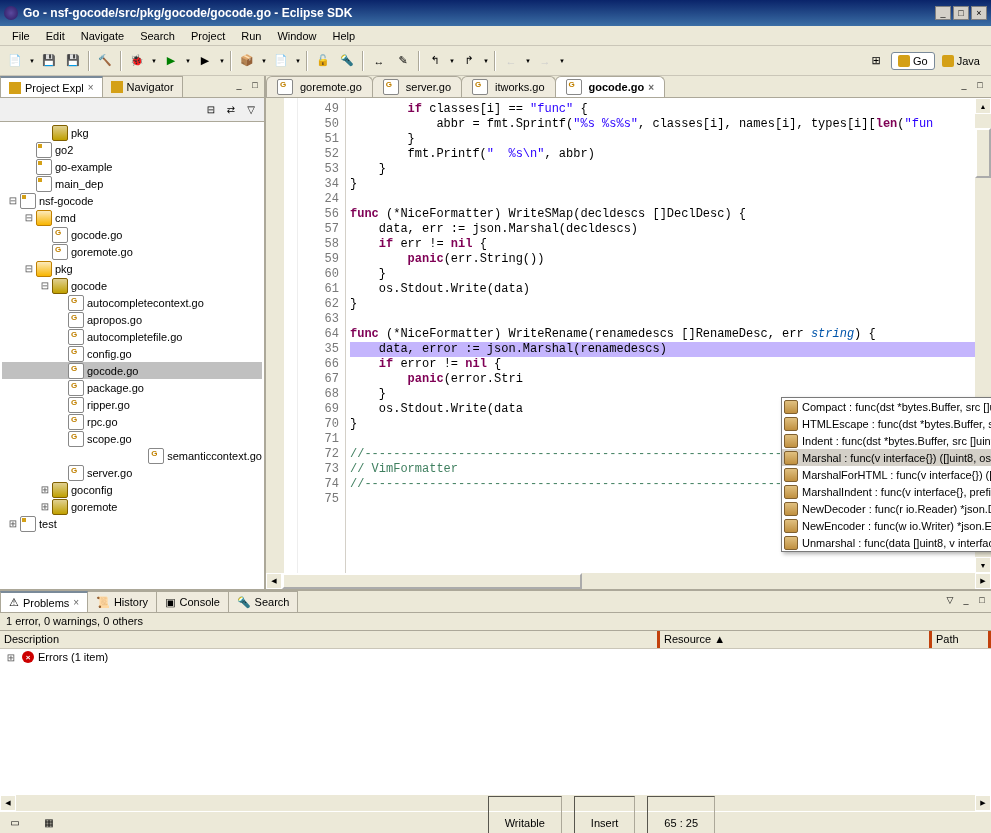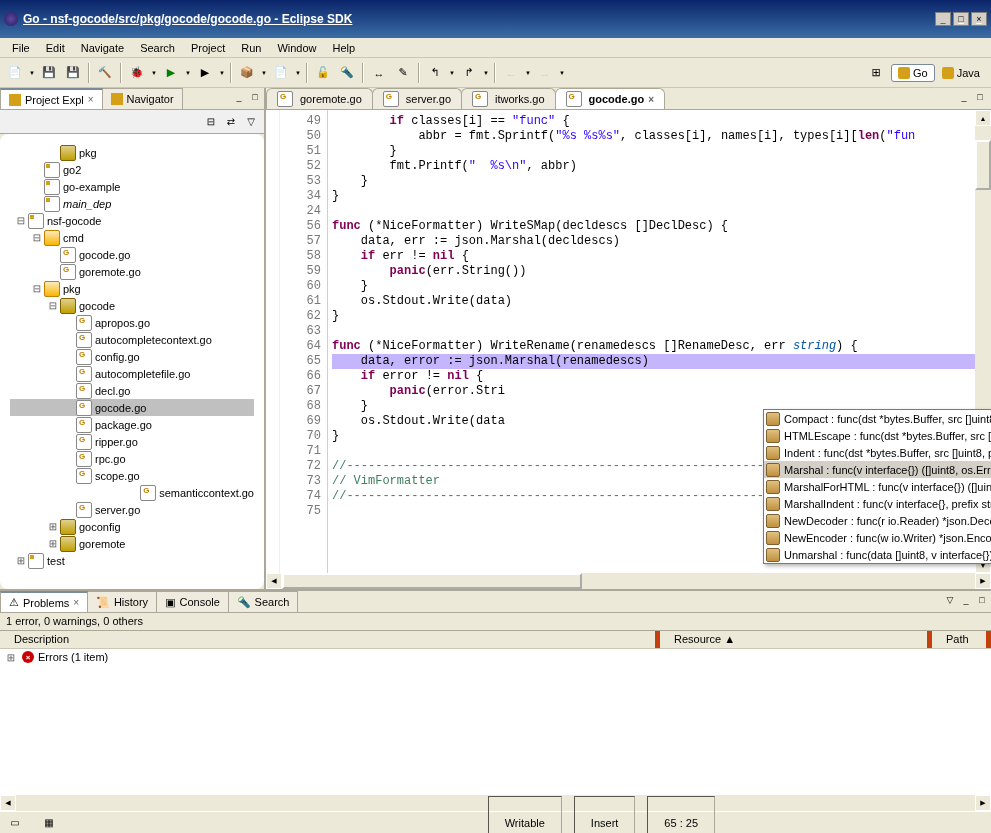--- a/index.html
+++ b/index.html
@@ -1,17 +1,17 @@
 <!DOCTYPE html>
 <html><head>
 <meta charset="utf-8">
 <style>
 * { box-sizing: border-box; margin: 0; padding: 0; }
 body { font-family: Tahoma, sans-serif; font-size: 11px; background: #ece9d8; width: 991px; height: 833px; overflow: hidden; display: flex; flex-direction: column; }
-.titlebar { background: linear-gradient(to bottom, #0a246a, #3b6ea5); color: white; height: 38px; display: flex; align-items: center; padding: 0 4px; justify-content: space-between; text-decoration: underline; }
+.titlebar { background: linear-gradient(to bottom, #0a246a, #3b6ea5); color: white; height: 26px; display: flex; align-items: center; padding: 0 4px; justify-content: space-between; }
 .titlebar-left { display: flex; align-items: center; gap: 5px; }
 .titlebar-icon { width: 14px; height: 14px; background: radial-gradient(circle, #5b4a9e, #2a1860); border-radius: 50%; }
 .titlebar-text { font-weight: bold; font-size: 12px; }
 .titlebar-buttons { display: flex; gap: 2px; }
 .titlebar-btn { width: 16px; height: 14px; background: #d4d0c8; border: 1px solid #808080; display: flex; align-items: center; justify-content: center; font-size: 9px; font-family: Marlett, sans-serif; color: black; cursor: pointer; }
 .menubar { background: #ece9d8; height: 20px; display: flex; align-items: center; padding: 0 4px; border-bottom: 1px solid #cac6b8; }
 .menubar-item { padding: 2px 8px; cursor: pointer; }
 .toolbar { background: #ece9d8; height: 30px; display: flex; align-items: center; padding: 0 4px; border-bottom: 1px solid #cac6b8; gap: 2px; }
 .toolbar-btn { width: 22px; height: 22px; display: flex; align-items: center; justify-content: center; cursor: pointer; border: 1px solid transparent; }
 .toolbar-sep { width: 2px; height: 20px; border-left: 1px solid #aca899; border-right: 1px solid #fff; margin: 0 2px; }
@@ -21,58 +21,58 @@
 .perspective-btn.active { border: 1px solid #7a8a99; background: #fff; border-radius: 3px; }
 .main-area { flex: 1; display: flex; overflow: hidden; }
 .left-panel { width: 266px; display: flex; flex-direction: column; border-right: 2px solid #aca899; background: #ece9d8; }
 .view-tabs { height: 22px; display: flex; background: #ece9d8; position: relative; border-bottom: 1px solid #aca899; }
 .view-tab { padding: 3px 8px; background: #efebde; border: 1px solid #aca899; border-bottom: none; display: flex; align-items: center; gap: 4px; cursor: pointer; position: relative; margin-right: -1px; }
 .view-tab.active { background: #fff; border-top: 2px solid #7a8a99; z-index: 2; }
 .view-tab-close { font-size: 10px; color: #666; cursor: pointer; }
 .view-controls { margin-left: auto; display: flex; gap: 2px; padding: 2px; }
 .view-ctrl-btn { width: 14px; height: 14px; cursor: pointer; font-size: 9px; display: flex; align-items: center; justify-content: center; }
 .view-toolbar { height: 24px; background: #f0f0f0; border-bottom: 1px solid #aca899; display: flex; align-items: center; justify-content: flex-end; padding: 0 4px; gap: 2px; }
-.tree { flex: 1; background: #fff; overflow: auto; padding: 10px; border-radius: 8px; }
+.tree { flex: 1; background: #fff; overflow: auto; padding: 2px; }
 .tree-node { display: flex; align-items: center; height: 17px; cursor: pointer; white-space: nowrap; }
 .tree-node.selected { background: #c0c0c0; }
 .tree-toggle { width: 14px; height: 14px; display: flex; align-items: center; justify-content: center; font-size: 10px; color: #555; cursor: pointer; }
 .tree-icon { width: 16px; height: 16px; margin-right: 3px; flex-shrink: 0; }
 .icon-folder-open { background: linear-gradient(to bottom, #fceabb, #f8b500); border: 1px solid #c08000; border-radius: 2px; position: relative; }
 .icon-project { background: #fff; border: 1px solid #888; border-radius: 2px; position: relative; }
 .icon-project::after { content: ""; position: absolute; top: 1px; left: 1px; width: 4px; height: 4px; background: #d4a017; }
 .icon-go { background: #fff; border: 1px solid #888; border-radius: 2px; position: relative; }
 .icon-go::after { content: "G"; position: absolute; top: 0; left: 2px; font-size: 8px; color: #c08000; font-weight: bold; }
 .icon-pkg { background: linear-gradient(to bottom, #e0d090, #c0a000); border: 1px solid #806000; border-radius: 2px; }
 .editor-area { flex: 1; display: flex; flex-direction: column; background: #ece9d8; overflow: hidden; }
 .editor-tabs { height: 22px; display: flex; background: #ece9d8; border-bottom: 1px solid #aca899; position: relative; }
 .editor-tab { padding: 3px 10px; background: #efebde; border: 1px solid #aca899; border-bottom: none; display: flex; align-items: center; gap: 4px; cursor: pointer; margin-right: -1px; border-radius: 6px 6px 0 0; }
 .editor-tab.active { background: #fff; z-index: 2; font-weight: bold; }
 .editor-tabs-right { margin-left: auto; display: flex; gap: 2px; padding: 2px 4px; }
-.editor-content { flex: 1; display: flex; background: #fff; overflow: hidden; position: relative; }
+.editor-content { flex: 1; display: flex; background: #fff; overflow: hidden; position: relative; margin-left: 18px; }
 .gutter { width: 48px; background: #fff; border-right: 1px solid #d4d0c8; text-align: right; color: #787878; font-family: 'Courier New', monospace; font-size: 12px; padding: 4px 6px 4px 0; }
 .gutter-line { height: 15px; }
 .code { flex: 1; font-family: 'Courier New', monospace; font-size: 12px; padding: 4px 0 4px 4px; overflow: hidden; line-height: 15px; white-space: pre; position: relative; }
 .code-line { height: 15px; }
 .code-line.highlight { background: #c4b5fd; }
 .kw { color: #7f0055; font-weight: bold; }
 .str { color: #2a00ff; }
 .typ { color: #0055aa; font-style: italic; }
 .cmt { color: #3f7f5f; }
 .autocomplete { position: absolute; top: 299px; left: 497px; width: 260px; background: #fff; border: 1px solid #7a7a7a; box-shadow: 2px 2px 4px rgba(0,0,0,0.3); z-index: 100; }
 .ac-item { height: 17px; display: flex; align-items: center; padding: 0 2px; gap: 4px; cursor: pointer; font-size: 11px; overflow: hidden; white-space: nowrap; }
 .ac-item.selected { background: #d4d0c8; }
 .ac-icon { width: 14px; height: 14px; background: linear-gradient(to bottom, #e0c080, #c09040); border: 1px solid #806030; border-radius: 2px; flex-shrink: 0; }
 .scroll-v { width: 16px; background: #ece9d8; display: flex; flex-direction: column; }
 .scroll-btn { height: 16px; background: #ece9d8; border: 1px solid #fff; cursor: pointer; display: flex; align-items: center; justify-content: center; font-size: 7px; }
 .scroll-track { flex: 1; background: #ece9d8; }
 .scroll-h { height: 16px; background: #ece9d8; display: flex; }
 .bottom-panel { height: 222px; display: flex; flex-direction: column; border-top: 2px solid #aca899; background: #ece9d8; }
 .bottom-status { height: 18px; padding: 2px 6px; font-size: 11px; border-bottom: 1px solid #aca899; }
 .problems-header { height: 18px; display: flex; background: #ece9d8; border-bottom: 1px solid #cac6b8; font-size: 11px; }
-.ph-col { padding: 2px 14px; border-right: 5px solid #c2410c; }
+.ph-col { padding: 2px 4px; border-right: 3px solid #c2410c; }
 .problems-list { flex: 1; background: #fff; overflow: auto; }
 .problem-item { height: 16px; display: flex; align-items: center; padding: 0 4px; gap: 4px; }
 .err-icon { width: 12px; height: 12px; background: #c00; border-radius: 50%; display: flex; align-items: center; justify-content: center; color: #fff; font-size: 8px; font-weight: bold; }
 .statusbar { height: 22px; background: #ece9d8; display: flex; align-items: center; border-top: 1px solid #fff; padding: 0 4px; gap: 12px; font-size: 11px; }
 .sb-cell { border: 1px inset #aca899; padding: 20px 16px; }
 </style>
 </head>
 <body>
 
 <div class="titlebar">
@@ -166,21 +166,21 @@
         <div class="tree-node" style="padding-left: 20px;">
           <span class="tree-toggle"></span>
           <span class="tree-icon icon-project"></span>
           <span>go2</span>
         </div>
         <div class="tree-node" style="padding-left: 20px;">
           <span class="tree-toggle"></span>
           <span class="tree-icon icon-project"></span>
           <span>go-example</span>
         </div>
-        <div class="tree-node" style="padding-left: 20px; font-style: italic;">
+        <div class="tree-node" style="padding-left: 20px;">
           <span class="tree-toggle"></span>
           <span class="tree-icon icon-project"></span>
           <span>main_dep</span>
         </div>
         <div class="tree-node" style="padding-left: 4px;">
           <span class="tree-toggle">⊟</span>
           <span class="tree-icon icon-project"></span>
           <span>nsf-gocode</span>
         </div>
         <div class="tree-node" style="padding-left: 20px;">
@@ -204,41 +204,36 @@
           <span>pkg</span>
         </div>
         <div class="tree-node" style="padding-left: 36px;">
           <span class="tree-toggle">⊟</span>
           <span class="tree-icon icon-pkg"></span>
           <span>gocode</span>
         </div>
         <div class="tree-node" style="padding-left: 52px;">
           <span class="tree-toggle"></span>
           <span class="tree-icon icon-go"></span>
+          <span>autocompletecontext.go</span>
+        </div>
+        <div class="tree-node" style="padding-left: 52px;">
+          <span class="tree-toggle"></span>
+          <span class="tree-icon icon-go"></span>
           <span>apropos.go</span>
         </div>
         <div class="tree-node" style="padding-left: 52px;">
           <span class="tree-toggle"></span>
           <span class="tree-icon icon-go"></span>
-          <span>autocompletecontext.go</span>
+          <span>autocompletefile.go</span>
         </div>
         <div class="tree-node" style="padding-left: 52px;">
           <span class="tree-toggle"></span>
           <span class="tree-icon icon-go"></span>
           <span>config.go</span>
-        </div>
-        <div class="tree-node" style="padding-left: 52px;">
-          <span class="tree-toggle"></span>
-          <span class="tree-icon icon-go"></span>
-          <span>autocompletefile.go</span>
-        </div>
-        <div class="tree-node" style="padding-left: 52px;">
-          <span class="tree-toggle"></span>
-          <span class="tree-icon icon-go"></span>
-          <span>decl.go</span>
         </div>
         <div class="tree-node selected" style="padding-left: 52px;">
           <span class="tree-toggle"></span>
           <span class="tree-icon icon-go"></span>
           <span>gocode.go</span>
         </div>
         <div class="tree-node" style="padding-left: 52px;">
           <span class="tree-toggle"></span>
           <span class="tree-icon icon-go"></span>
           <span>package.go</span>
@@ -309,21 +304,21 @@
           <div class="gutter-line">24</div>
           <div class="gutter-line">56</div>
           <div class="gutter-line">57</div>
           <div class="gutter-line">58</div>
           <div class="gutter-line">59</div>
           <div class="gutter-line">60</div>
           <div class="gutter-line">61</div>
           <div class="gutter-line">62</div>
           <div class="gutter-line">63</div>
           <div class="gutter-line">64</div>
-          <div class="gutter-line">65</div>
+          <div class="gutter-line">35</div>
           <div class="gutter-line">66</div>
           <div class="gutter-line">67</div>
           <div class="gutter-line">68</div>
           <div class="gutter-line">69</div>
           <div class="gutter-line">70</div>
           <div class="gutter-line">71</div>
           <div class="gutter-line">72</div>
           <div class="gutter-line">73</div>
           <div class="gutter-line">74</div>
           <div class="gutter-line">75</div>

